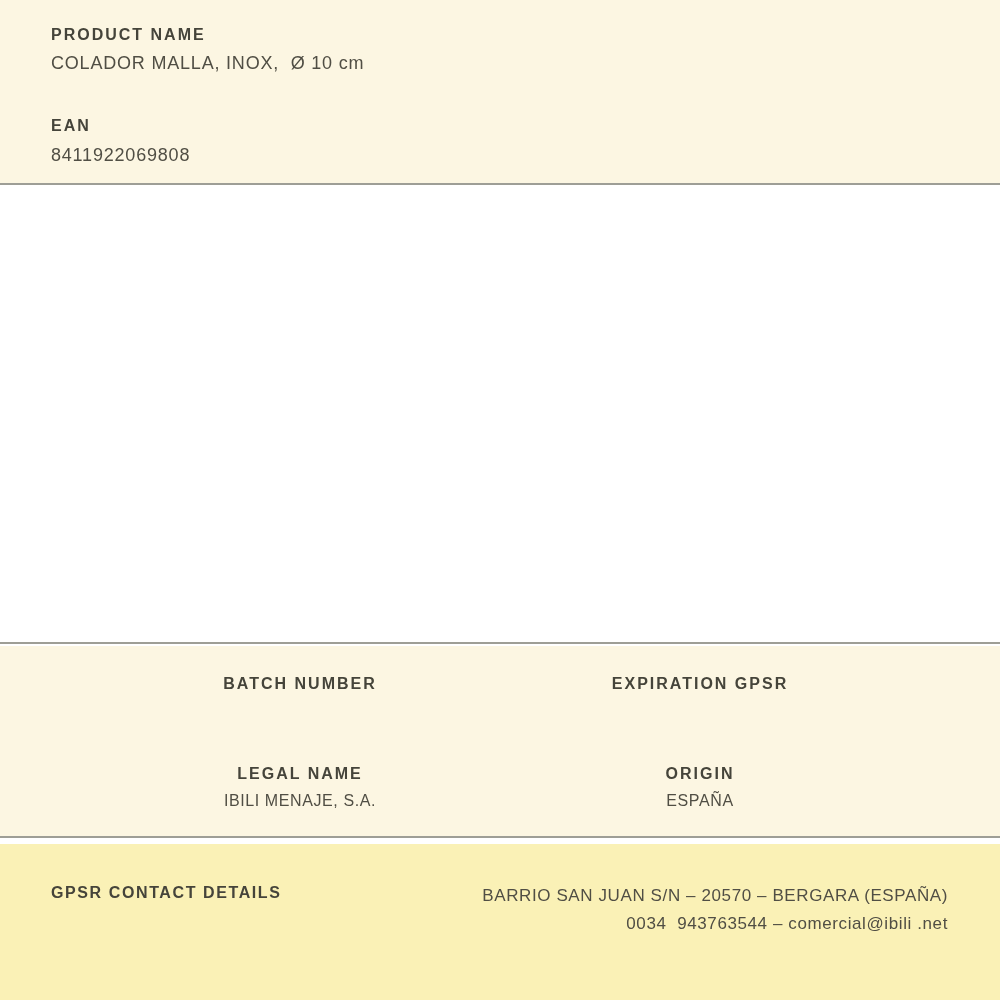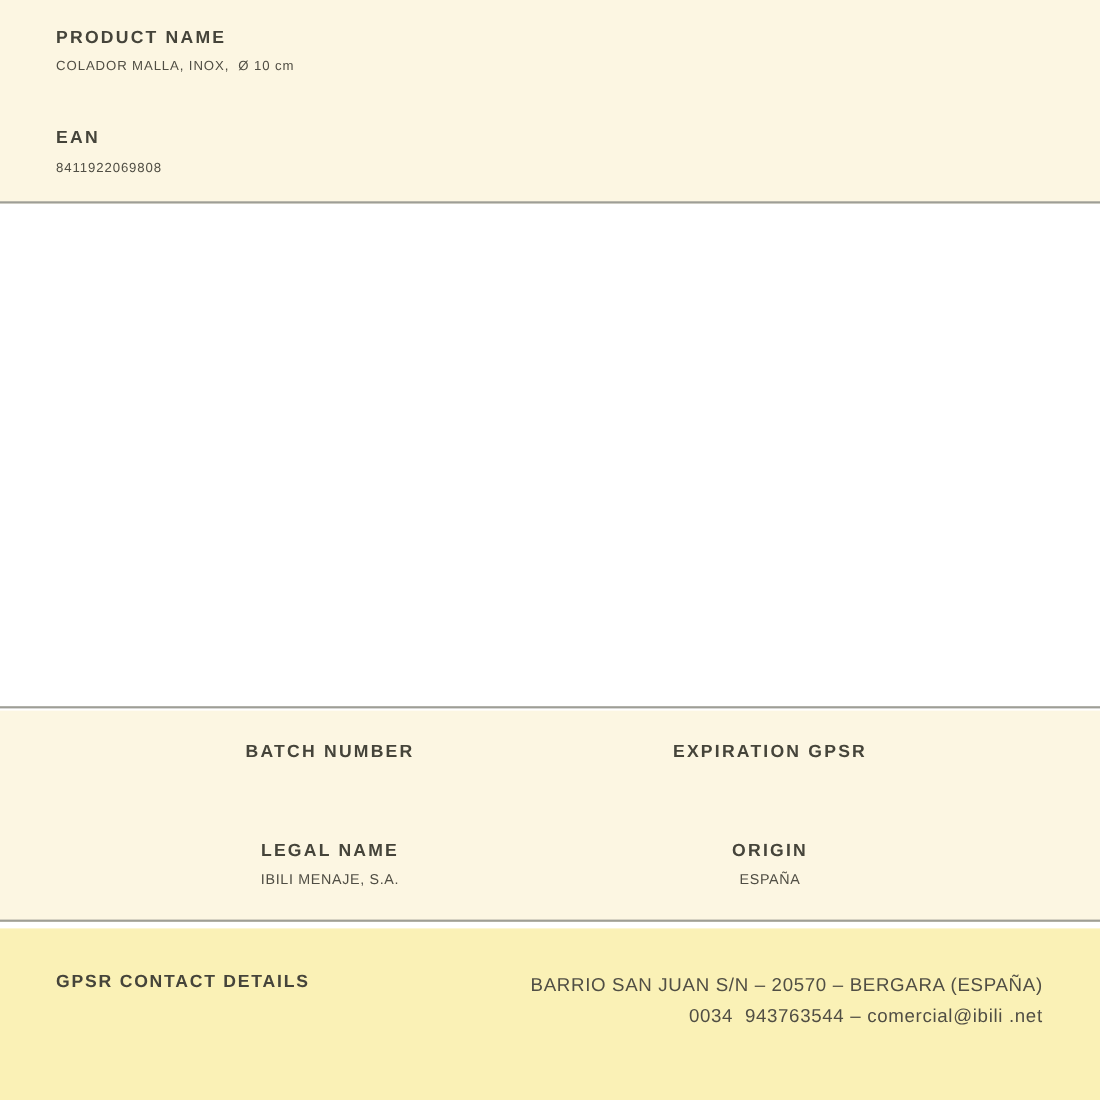--- a/index.html
+++ b/index.html
@@ -37,41 +37,41 @@
     top:844px;bottom:0;
     background:var(--yellow-bg);
   }
   .label{
     font-weight:bold;
     font-size:16px;
     letter-spacing:2px;
     color:var(--label-text);
   }
   .value{
-    font-size:12px;
+    font-size:18px;
     letter-spacing:0.8px;
     color:var(--value-text);
     white-space:pre;
   }
   
   .product-name-label{position:absolute;left:51px;top:26px;}
   .product-name-value{position:absolute;left:51px;top:53px;}
   .ean-label{position:absolute;left:51px;top:117px;}
   .ean-value{position:absolute;left:51px;top:145px;text-align:right;}
   
   .info-cell{
     position:absolute;width:400px;text-align:center;
   }
   .cell-left{left:100px;}
   .cell-right{left:500px;}
   .row1{top:29px;}
   .row2{top:119px;}
   .info-cell .value{
     margin-top:9px;
-    font-size:13px;
+    font-size:16px;
     letter-spacing:0.6px;
   }
   
   .gpsr-label{
     position:absolute;left:51px;top:40px;
     letter-spacing:1.6px;
   }
   .contact-block{
     position:absolute;right:52px;top:38px;
     text-align:right;

